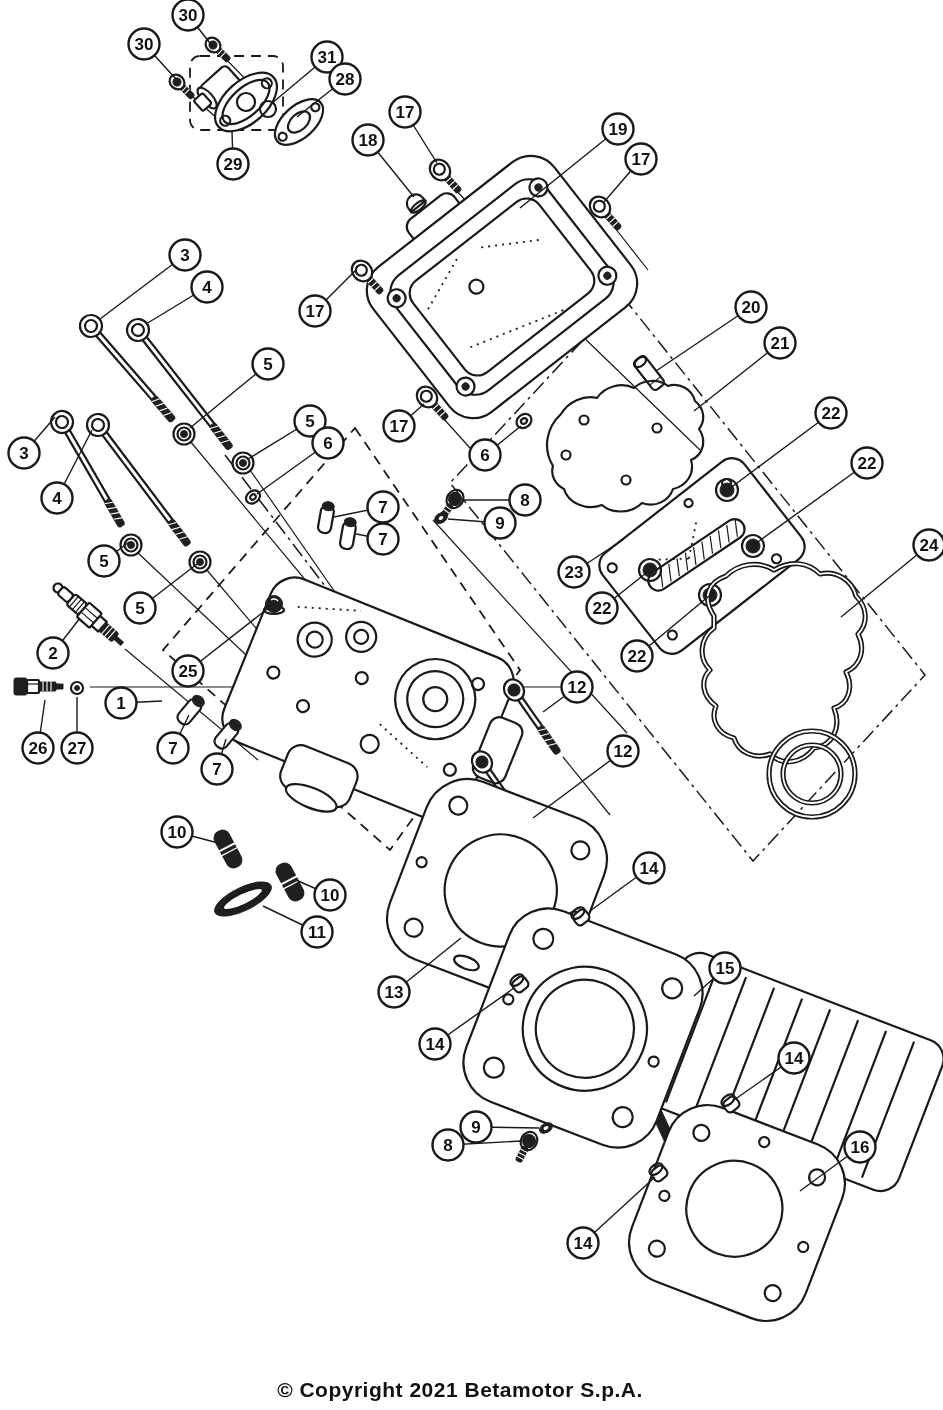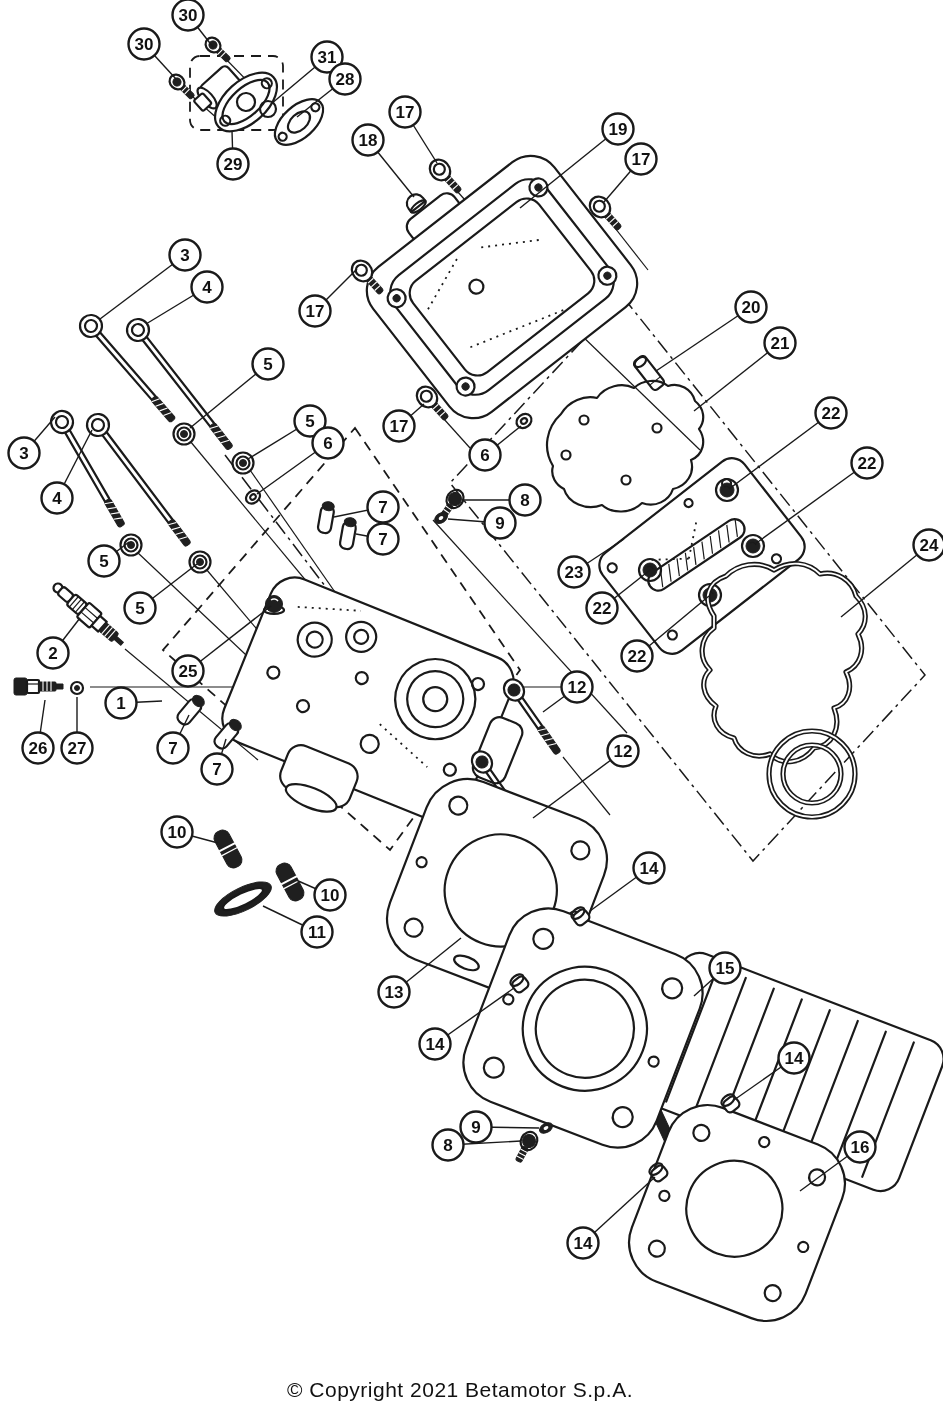--- a/index.html
+++ b/index.html
@@ -14,21 +14,21 @@
   .dashdot{fill:none;stroke:#1a1a1a;stroke-width:1.5;stroke-dasharray:15 5 3 5;}
   .dots{fill:none;stroke:#1a1a1a;stroke-width:1.8;stroke-dasharray:2 5;}
   .gskt{fill:none;stroke:#1a1a1a;stroke-width:5.2;stroke-linejoin:round;}
   .gskt2{fill:none;stroke:#ffffff;stroke-width:1.8;stroke-linejoin:round;}
   .wt{stroke:#ffffff;stroke-width:1.1;}
   
   .leader{stroke:#1a1a1a;stroke-width:1.4;}
   .bubble{fill:#ffffff;stroke:#1a1a1a;stroke-width:2.4;}
   .bubble-num{font-family:"Liberation Sans",sans-serif;font-size:17px;font-weight:bold;fill:#111;text-anchor:middle;}
   .copyright{position:absolute;left:0;top:1378px;width:920px;text-align:center;
-    font-size:21px;font-weight:normal;color:#111;letter-spacing:.5px;}
+    font-size:21px;font-weight:bold;color:#111;letter-spacing:.5px;}
 </style>
 </head>
 <body>
 
 <svg class="stage" viewBox="0 0 943 1410">
 
   <path class="dashdot" d="M623,297 L925,675 L753,861 L450,483 Z"></path>
   <path class="dash" d="M355,428 L520,670 L390,850 L163,650 Z"></path>
   <rect class="dash" x="190" y="56" width="93" height="74" rx="10"></rect>
 

